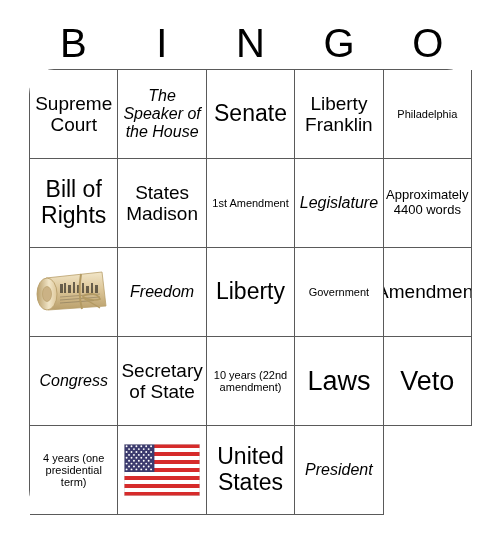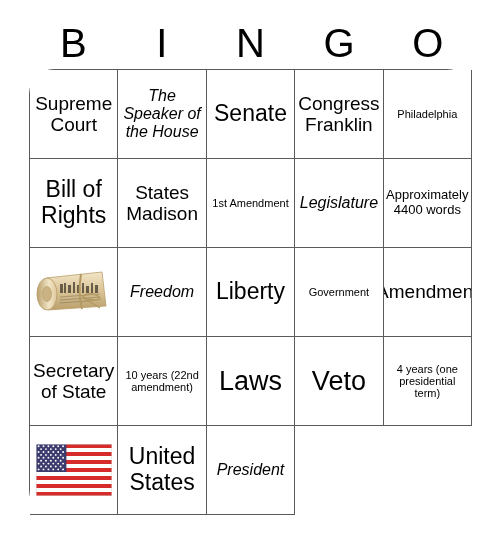--- a/index.html
+++ b/index.html
@@ -121,21 +121,21 @@
       <div class="cell fs-lg">
         <span class="cell-text">Supreme Court</span>
       </div>
       <div class="cell fs-md">
         <span class="cell-text">The Speaker of the House</span>
       </div>
       <div class="cell fs-xl">
         <span class="cell-text">Senate</span>
       </div>
       <div class="cell fs-lg">
-        <span class="cell-text">Congress Franklin</span>
+        <span class="cell-text">Liberty Franklin</span>
       </div>
       <div class="cell fs-sm">
         <span class="cell-text">Philadelphia</span>
       </div>
       <div class="cell fs-xl">
         <span class="cell-text">Bill of Rights</span>
       </div>
       <div class="cell fs-lg">
         <span class="cell-text">States Madison</span>
       </div>
@@ -190,20 +190,23 @@
         <span class="cell-text">Freedom</span>
       </div>
       <div class="cell fs-xl">
         <span class="cell-text">Liberty</span>
       </div>
       <div class="cell fs-sm">
         <span class="cell-text">Government</span>
       </div>
       <div class="cell fs-lg">
         <span class="cell-text">Amendment</span>
+      </div>
+      <div class="cell fs-md">
+        <span class="cell-text">Congress</span>
       </div>
       <div class="cell fs-lg">
         <span class="cell-text">Secretary of State</span>
       </div>
       <div class="cell fs-sm">
         <span class="cell-text">10 years (22nd amendment)</span>
       </div>
       <div class="cell fs-xxl">
         <span class="cell-text">Laws</span>
       </div>

